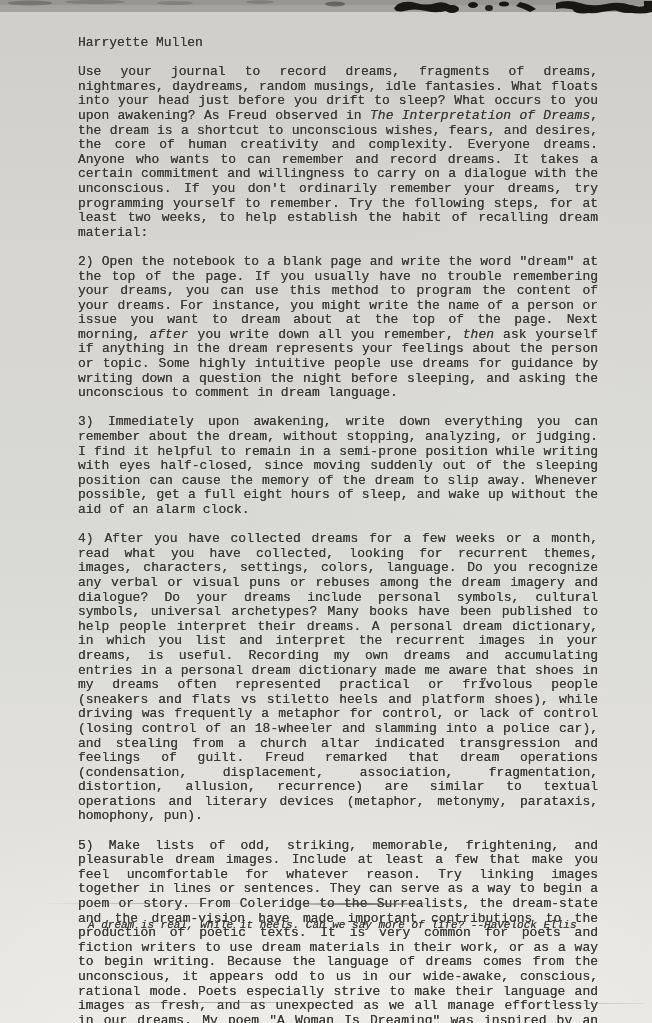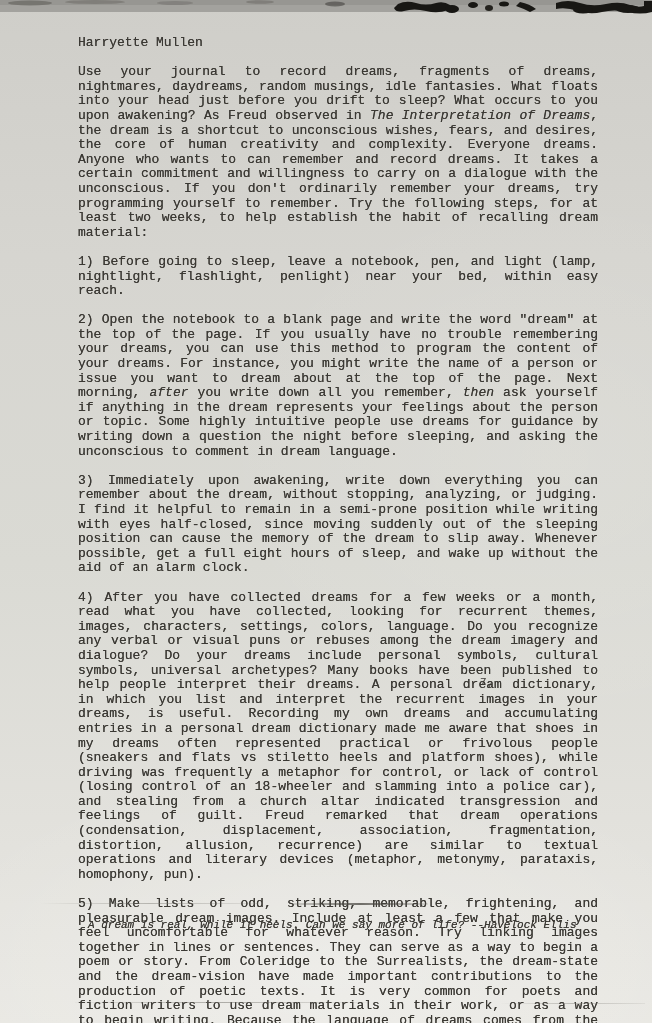--- a/index.html
+++ b/index.html
@@ -76,21 +76,20 @@
       <path d="M556 3 q12 -4 24 0 q12 4 26 1 q14 -3 24 1 q8 3 14 1 l8 -2 v8 q-12 3 -24 0 q-14 -3 -26 0 q-12 3 -24 -1 q-12 -4 -22 -2 z" fill="#181714"></path>
       <ellipse cx="583" cy="10" rx="10" ry="3.5" fill="#181714"></ellipse>
       <ellipse cx="628" cy="9" rx="12" ry="4" fill="#181714"></ellipse>
       <rect x="644" y="1" width="8" height="10" fill="#181714"></rect>
     </svg>
   </div>
 
   <div class="doc">
     <p class="author no-justify">Harryette Mullen</p>
     <p>Use your journal to record dreams, fragments of dreams, nightmares, daydreams, random musings, idle fantasies.  What floats into your head just before you drift to sleep?  What occurs to you upon awakening?  As Freud observed in <i>The Interpretation of Dreams</i>, the dream is a shortcut to unconscious wishes, fears, and desires, the core of human creativity and complexity.  Everyone dreams.  Anyone who wants to can remember and record dreams.  It takes a certain commitment and willingness to carry on a dialogue with the unconscious.  If you don't ordinarily remember your dreams, try programming yourself to remember.  Try the following steps, for at least two weeks, to help establish the habit of recalling dream material:</p>
-    <p>1) Before going to sleep, leave a notebook, pen, and light (lamp, nightlight, flashlight, penlight) near your bed, within easy reach.</p>
     <p>2) Open the notebook to a blank page and write the word "dream" at the top of the page.  If you usually have no trouble remembering your dreams, you can use this method to program the content of your dreams.  For instance, you might write the name of a person or issue you want to dream about at the top of the page.  Next morning, <i>after</i> you write down all you remember, <i>then</i> ask yourself if anything in the dream represents your feelings about the person or topic.  Some highly intuitive people use dreams for guidance by writing down a question the night before sleeping, and asking the unconscious to comment in dream language.</p>
     <p>3) Immediately upon awakening, write down everything you can remember about the dream, without stopping, analyzing, or judging.  I find it helpful to remain in a semi-prone position while writing with eyes half-closed, since moving suddenly out of the sleeping position can cause the memory of the dream to slip away.  Whenever possible, get a full eight hours of sleep, and wake up without the aid of an alarm clock.</p>
     <p>4) After you have collected dreams for a few weeks or a month, read what you have collected, looking for recurrent themes, images, characters, settings, colors, language.  Do you recognize any verbal or visual puns or rebuses among the dream imagery and dialogue?  Do your dreams include personal symbols, cultural symbols, universal archetypes?  Many books have been published to help people interpret their dreams.  A personal dream dictionary, in which you list and interpret the recurrent images in your dreams, is useful.  Recording my own dreams and accumulating entries in a personal dream dictionary made me aware that shoes in my dreams often represented practical or frivolous people (sneakers and flats vs stiletto heels and platform shoes), while driving was frequently a metaphor for control, or lack of control (losing control of an 18-wheeler and slamming into a police car), and stealing from a church altar indicated transgression and feelings of guilt.  Freud remarked that dream operations (condensation, displacement, association, fragmentation, distortion, allusion, recurrence) are similar to textual operations and literary devices (metaphor, metonymy, parataxis, homophony, pun).</p>
     <p>5)  Make lists of odd, striking, memorable, frightening, and pleasurable dream images.  Include at least a few that make you feel uncomfortable for whatever reason.  Try linking images together in lines or sentences.  They can serve as a way to begin a poem or story.  From Coleridge to the Surrealists, the dream-state and the dream-vision have made important contributions to the production of poetic texts.  It is very common for poets and fiction writers to use dream materials in their work, or as a way to begin writing.  Because the language of dreams comes from the unconscious, it appears odd to us in our wide-awake, conscious, rational mode.  Poets especially strive to make their language and images as fresh, and as unexpected as we all manage effortlessly in our dreams.  My poem "A Woman Is Dreaming" was inspired by an image from one of my own dreams, although all but one of the dream images mentioned in the poem were invented in the process of composition.  Note also that nearly every image includes a color.</p>
   </div>
 
   <div class="stray-mark">7,</div>
 
   <div class="crease crease-1a"></div>
   <div class="crease crease-1b"></div>

